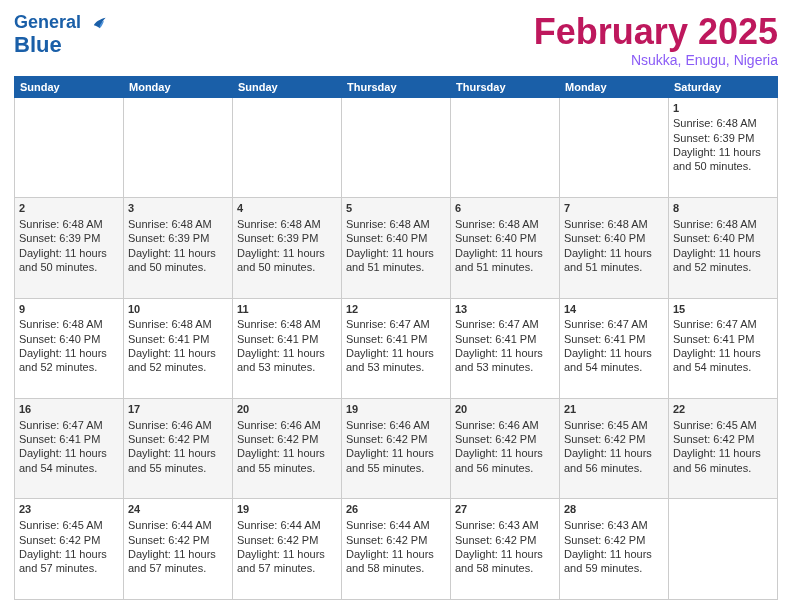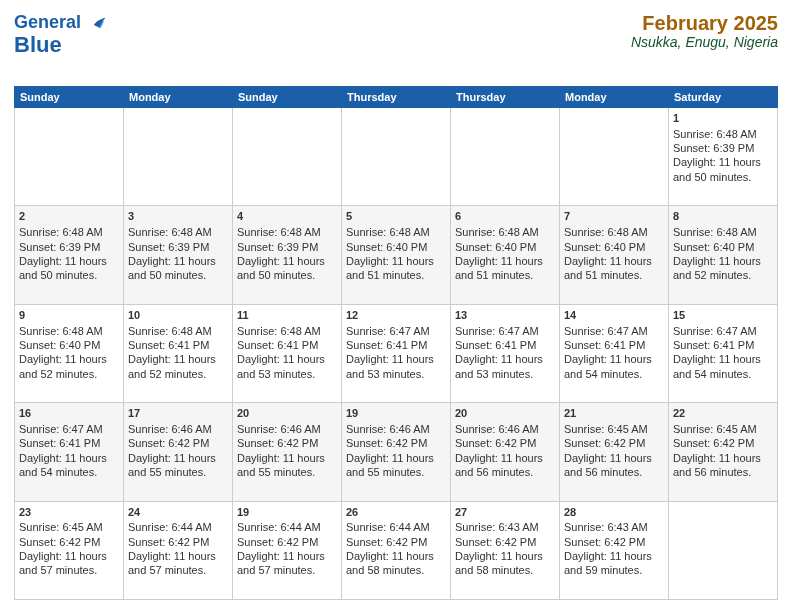--- a/index.html
+++ b/index.html
@@ -39,37 +39,35 @@
     }
     .logo-bird {
       width: 22px;
       height: 22px;
       margin-left: 2px;
     }
     .title-section {
       text-align: right;
     }
     .month-title {
-      font-size: 20px;
-      font-weight: bold;
-      color: #a16207;
+      font-size: 36px;
+      font-weight: bold;
+      color: #be185d;
       line-height: 1.1;
     }
     .location {
       font-size: 14px;
-      color: #14532d;
-      font-style: italic;
+      color: #8b5cf6;
     }
     .calendar {
       flex: 1;
       border: 1px solid #ccc;
       border-collapse: collapse;
       width: 100%;
       table-layout: fixed;
-      margin-top: 20px;
     }
     .calendar th {
       background-color: #1a5fa8;
       color: #fff;
       font-size: 11px;
       font-weight: bold;
       padding: 4px 5px;
       text-align: left;
       border: 1px solid #1a5fa8;
     }

